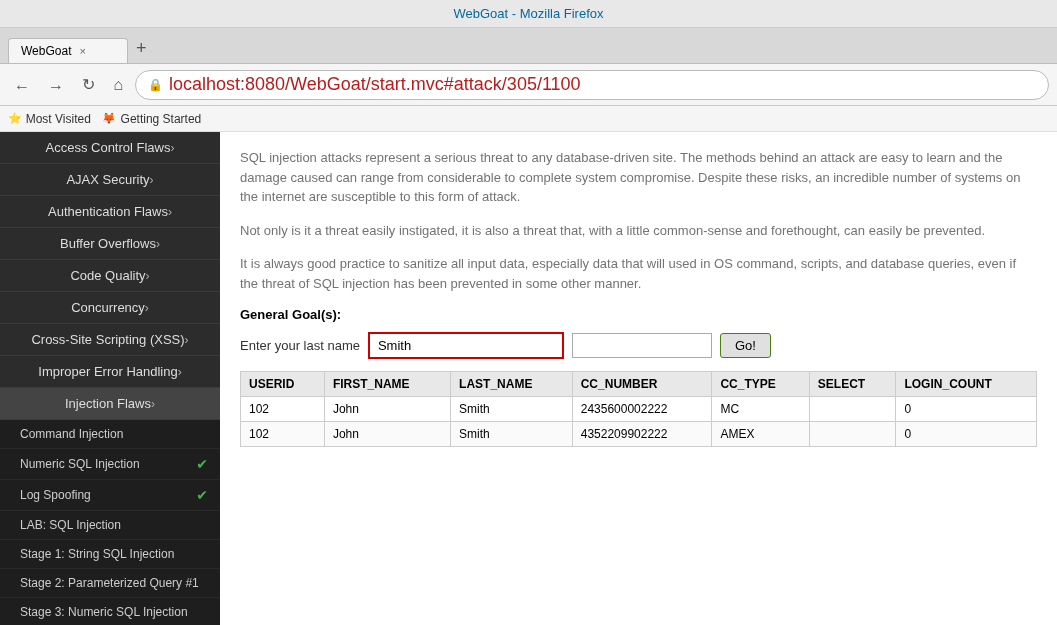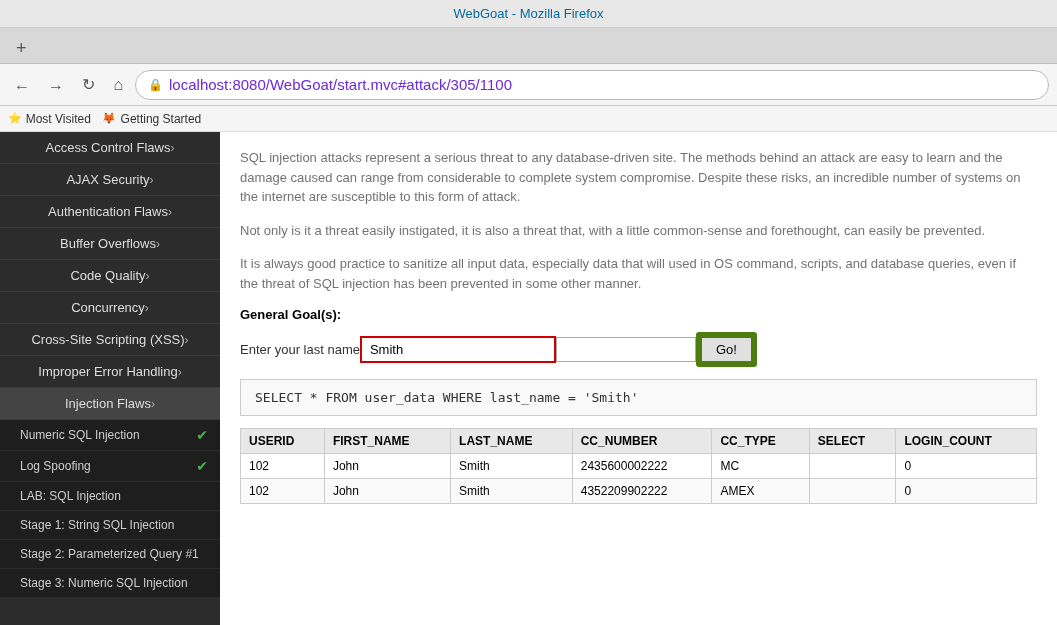--- a/index.html
+++ b/index.html
@@ -79,22 +79,22 @@
       border: 1px solid #bbb;
       border-radius: 20px;
       padding: 4px 12px;
       gap: 6px;
       height: 30px;
     }
     .address-bar input {
       border: none;
       outline: none;
       flex: 1;
-      font-size: 15px;
-      color: #6d28d9;
+      font-size: 18px;
+      color: #b91c1c;
     }
     .lock-icon { color: #666; font-size: 12px; }
 
     
     .bookmarks-bar {
       background: #f5f5f5;
       height: 26px;
       display: flex;
       align-items: center;
       padding: 0 8px;
@@ -158,40 +158,40 @@
       background: white;
       overflow-y: auto;
       padding: 16px 20px;
     }
     .content p { margin-bottom: 14px; font-size: 13px; line-height: 1.5; color: #737373; }
     .content .goal-label { font-weight: bold; margin-bottom: 10px; font-size: 13px; }
 
     .form-row {
       display: flex;
       align-items: center;
-      gap: 0;
+      gap: 8px;
       margin-bottom: 12px;
     }
     .form-label { font-size: 13px; color: #333; }
     .form-input-highlight {
       border: 2px solid #cc0000;
       padding: 4px 8px;
       font-size: 13px;
       outline: none;
     }
     .form-input {
       border: 1px solid #aaa;
       padding: 4px 8px;
       font-size: 13px;
       outline: none;
       width: 140px;
     }
     .go-btn {
       background: #e0e0e0;
-      border: 6px solid #4d7c0f;
+      border: 1px solid #4d7c0f;
       padding: 4px 14px;
       font-size: 13px;
       cursor: pointer;
       border-radius: 3px;
     }
 
     .sql-box {
       background: #f9f9f9;
       border: 1px solid #ccc;
       padding: 10px 14px;
@@ -221,20 +221,24 @@
     .result-table tr:nth-child(even) td { background: #fafafa; }
   </style>
 </head>
 <body>
 
 <div class="title-bar">
   <span>WebGoat - Mozilla Firefox</span>
 </div>
 
 <div class="tab-bar">
+  <div class="tab">
+    <span>WebGoat</span>
+    <span class="tab-close">×</span>
+  </div>
   <button class="tab-new">+</button>
 </div>
 
 <div class="nav-bar">
   <button class="nav-btn">←</button>
   <button class="nav-btn">→</button>
   <button class="nav-btn">↻</button>
   <button class="nav-btn">⌂</button>
   <div class="address-bar">
     <span class="lock-icon">🔒</span>
@@ -288,20 +292,23 @@
         <div class="sidebar-item">
           <span>Improper Error Handling</span>
           <span class="arrow">›</span>
         </div>
         <div class="sidebar-item active">
           <span>Injection Flaws</span>
           <span class="arrow">›</span>
         </div>
         <div class="sidebar-sub">
           <div class="sidebar-sub-item">
+            <span>Command Injection</span>
+          </div>
+          <div class="sidebar-sub-item">
             <span>Numeric SQL Injection</span>
             <span class="check-icon">✔</span>
           </div>
           <div class="sidebar-sub-item">
             <span>Log Spoofing</span>
             <span class="check-icon">✔</span>
           </div>
           <div class="sidebar-sub-item">
             <span>LAB: SQL Injection</span>
           </div>
@@ -324,21 +331,20 @@
     <p>It is always good practice to sanitize all input data, especially data that will used in OS command, scripts, and database queries, even if the threat of SQL injection has been prevented in some other manner.</p>
     <div class="goal-label">General Goal(s):</div>
 
     <div class="form-row">
       <span class="form-label">Enter your last name</span>
       <input class="form-input-highlight" type="text" id="lastname-field" value="Smith" style="">
       <input class="form-input" type="text" style="">
       <button class="go-btn">Go!</button>
     </div>
 
-    <div class="sql-box">SELECT * FROM user_data WHERE last_name = 'Smith'</div>
 
     <table class="result-table" id="results-table">
         <thead>
           <tr>
             <th>USERID</th>
             <th>FIRST_NAME</th>
             <th>LAST_NAME</th>
             <th>CC_NUMBER</th>
             <th>CC_TYPE</th>
             <th>SELECT</th>

